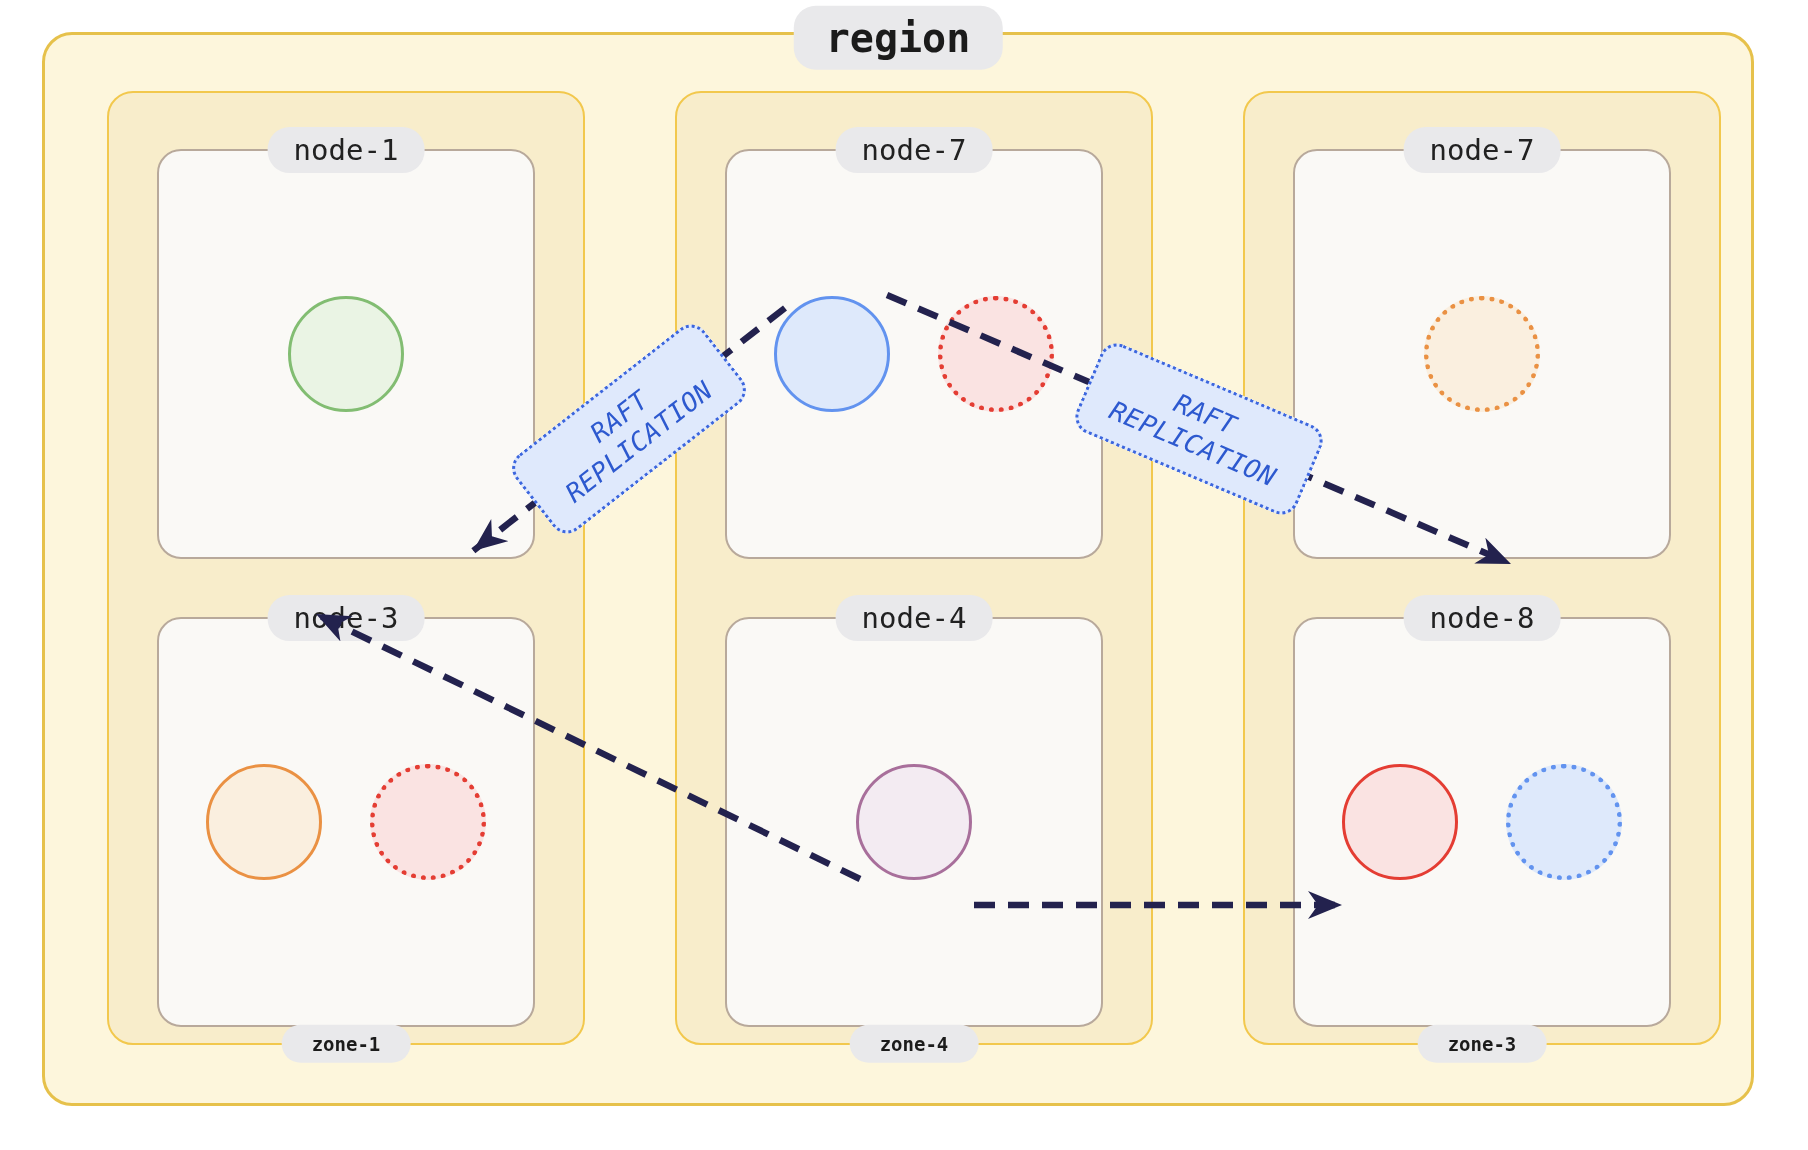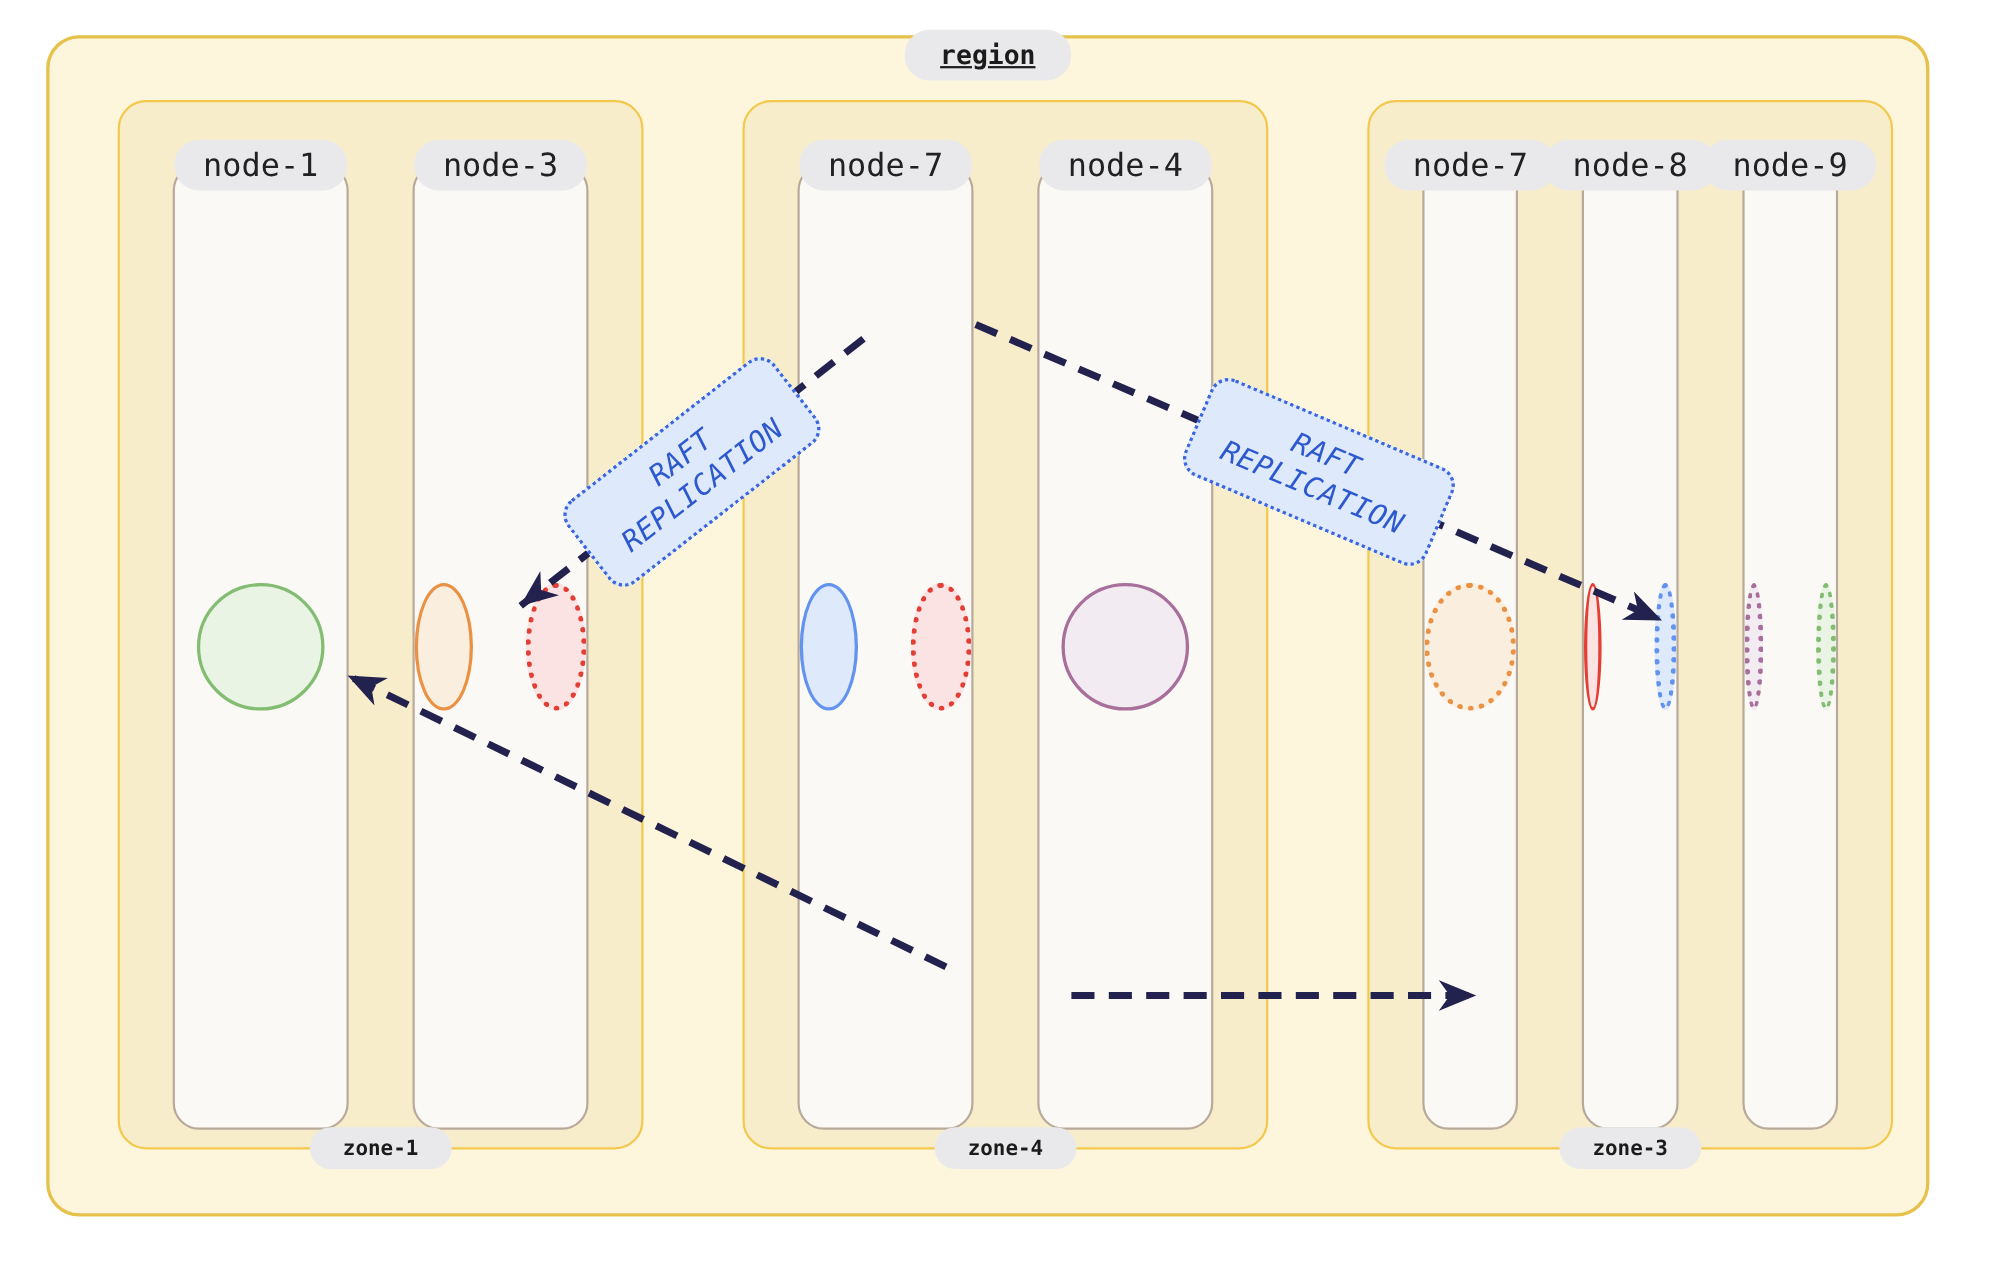--- a/index.html
+++ b/index.html
@@ -43,26 +43,25 @@
     position: absolute;
     left: 50%;
     background: var(--pill-bg);
     color: var(--pill-text);
     border-radius: 22px;
     white-space: nowrap;
     text-align: center;
     z-index: 3;
   }
   .region-pill {
-    top: 16px;
+    top: 4px;
     transform: translate(-50%, -52%);
-    font-size: 24px;
+    font-size: 40px;
     font-weight: bold;
     padding: 9px 32px;
-    text-decoration: underline;
   }
   .zone-pill {
     bottom: 0;
     transform: translate(-50%, 52%);
     font-size: 19px;
     font-weight: bold;
     padding: 8px 30px;
   }
   .node-pill {
     top: 0;
@@ -86,21 +85,21 @@
     background: var(--zone-fill);
     border: 2.5px solid var(--zone-border);
     border-radius: 26px;
   }
 
   
   .nodes {
     position: absolute;
     left: 48px; right: 48px; top: 56px; bottom: 16px;
     display: flex;
-    flex-direction: row;
+    flex-direction: column;
     gap: 58px;
   }
   .node {
     flex: 1;
     position: relative;
     background: var(--node-fill);
     border: 2px solid var(--node-border);
     border-radius: 24px;
   }
 
@@ -212,27 +211,20 @@
               <div class="replica dotted" style="color: rgb(234, 145, 67); background-color: rgb(250, 239, 223);"></div>
             </div>
           </div>
           <div class="node">
             <div class="pill node-pill">node-8</div>
             <div class="replicas">
               <div class="replica solid" style="color: rgb(228, 61, 51); background-color: rgb(250, 227, 226);"></div>
               <div class="replica dotted" style="color: rgb(98, 147, 239); background-color: rgb(222, 233, 251);"></div>
             </div>
           </div>
-          <div class="node">
-            <div class="pill node-pill">node-9</div>
-            <div class="replicas">
-              <div class="replica dotted" style="color: rgb(168, 111, 155); background-color: rgb(243, 235, 242);"></div>
-              <div class="replica dotted" style="color: rgb(130, 189, 114); background-color: rgb(234, 244, 228);"></div>
-            </div>
-          </div>
         </div>
         <div class="pill zone-pill">zone-3</div>
       </section>
 
     </div>
 
     <div class="pill region-pill">region</div>
   </div>
 
   <svg class="arrows" width="1808" height="1150" viewBox="0 0 1808 1150">

